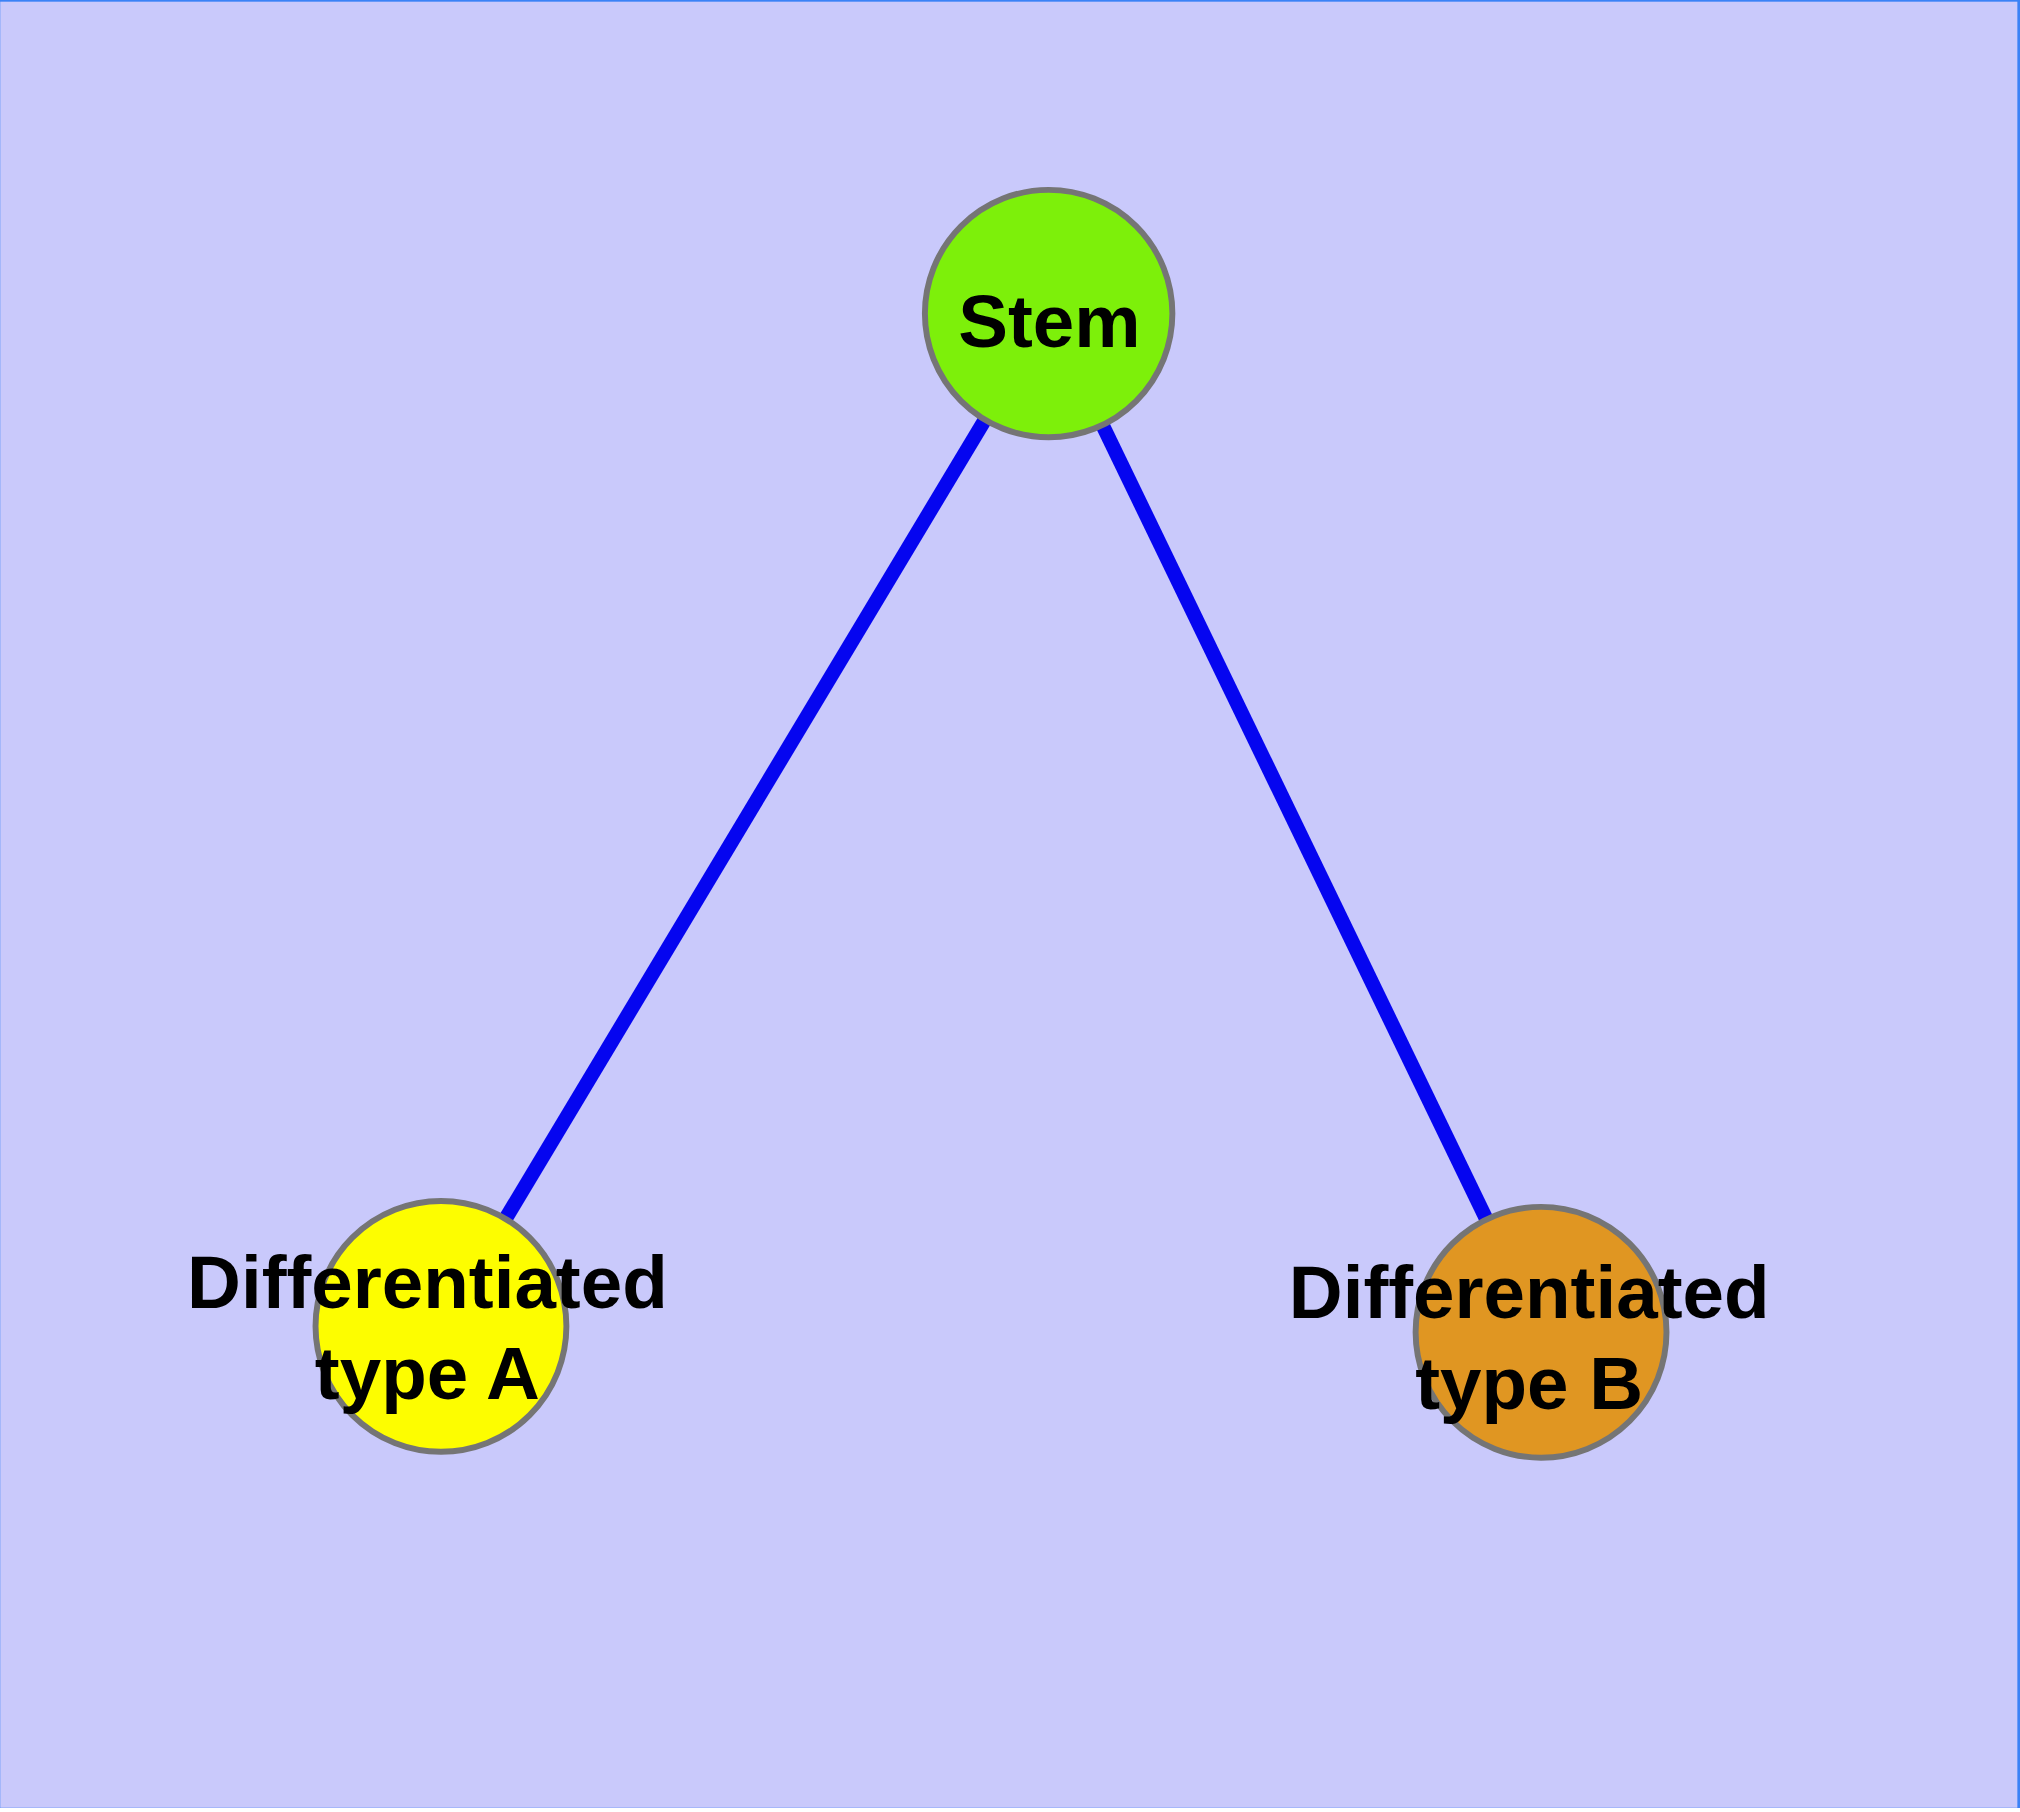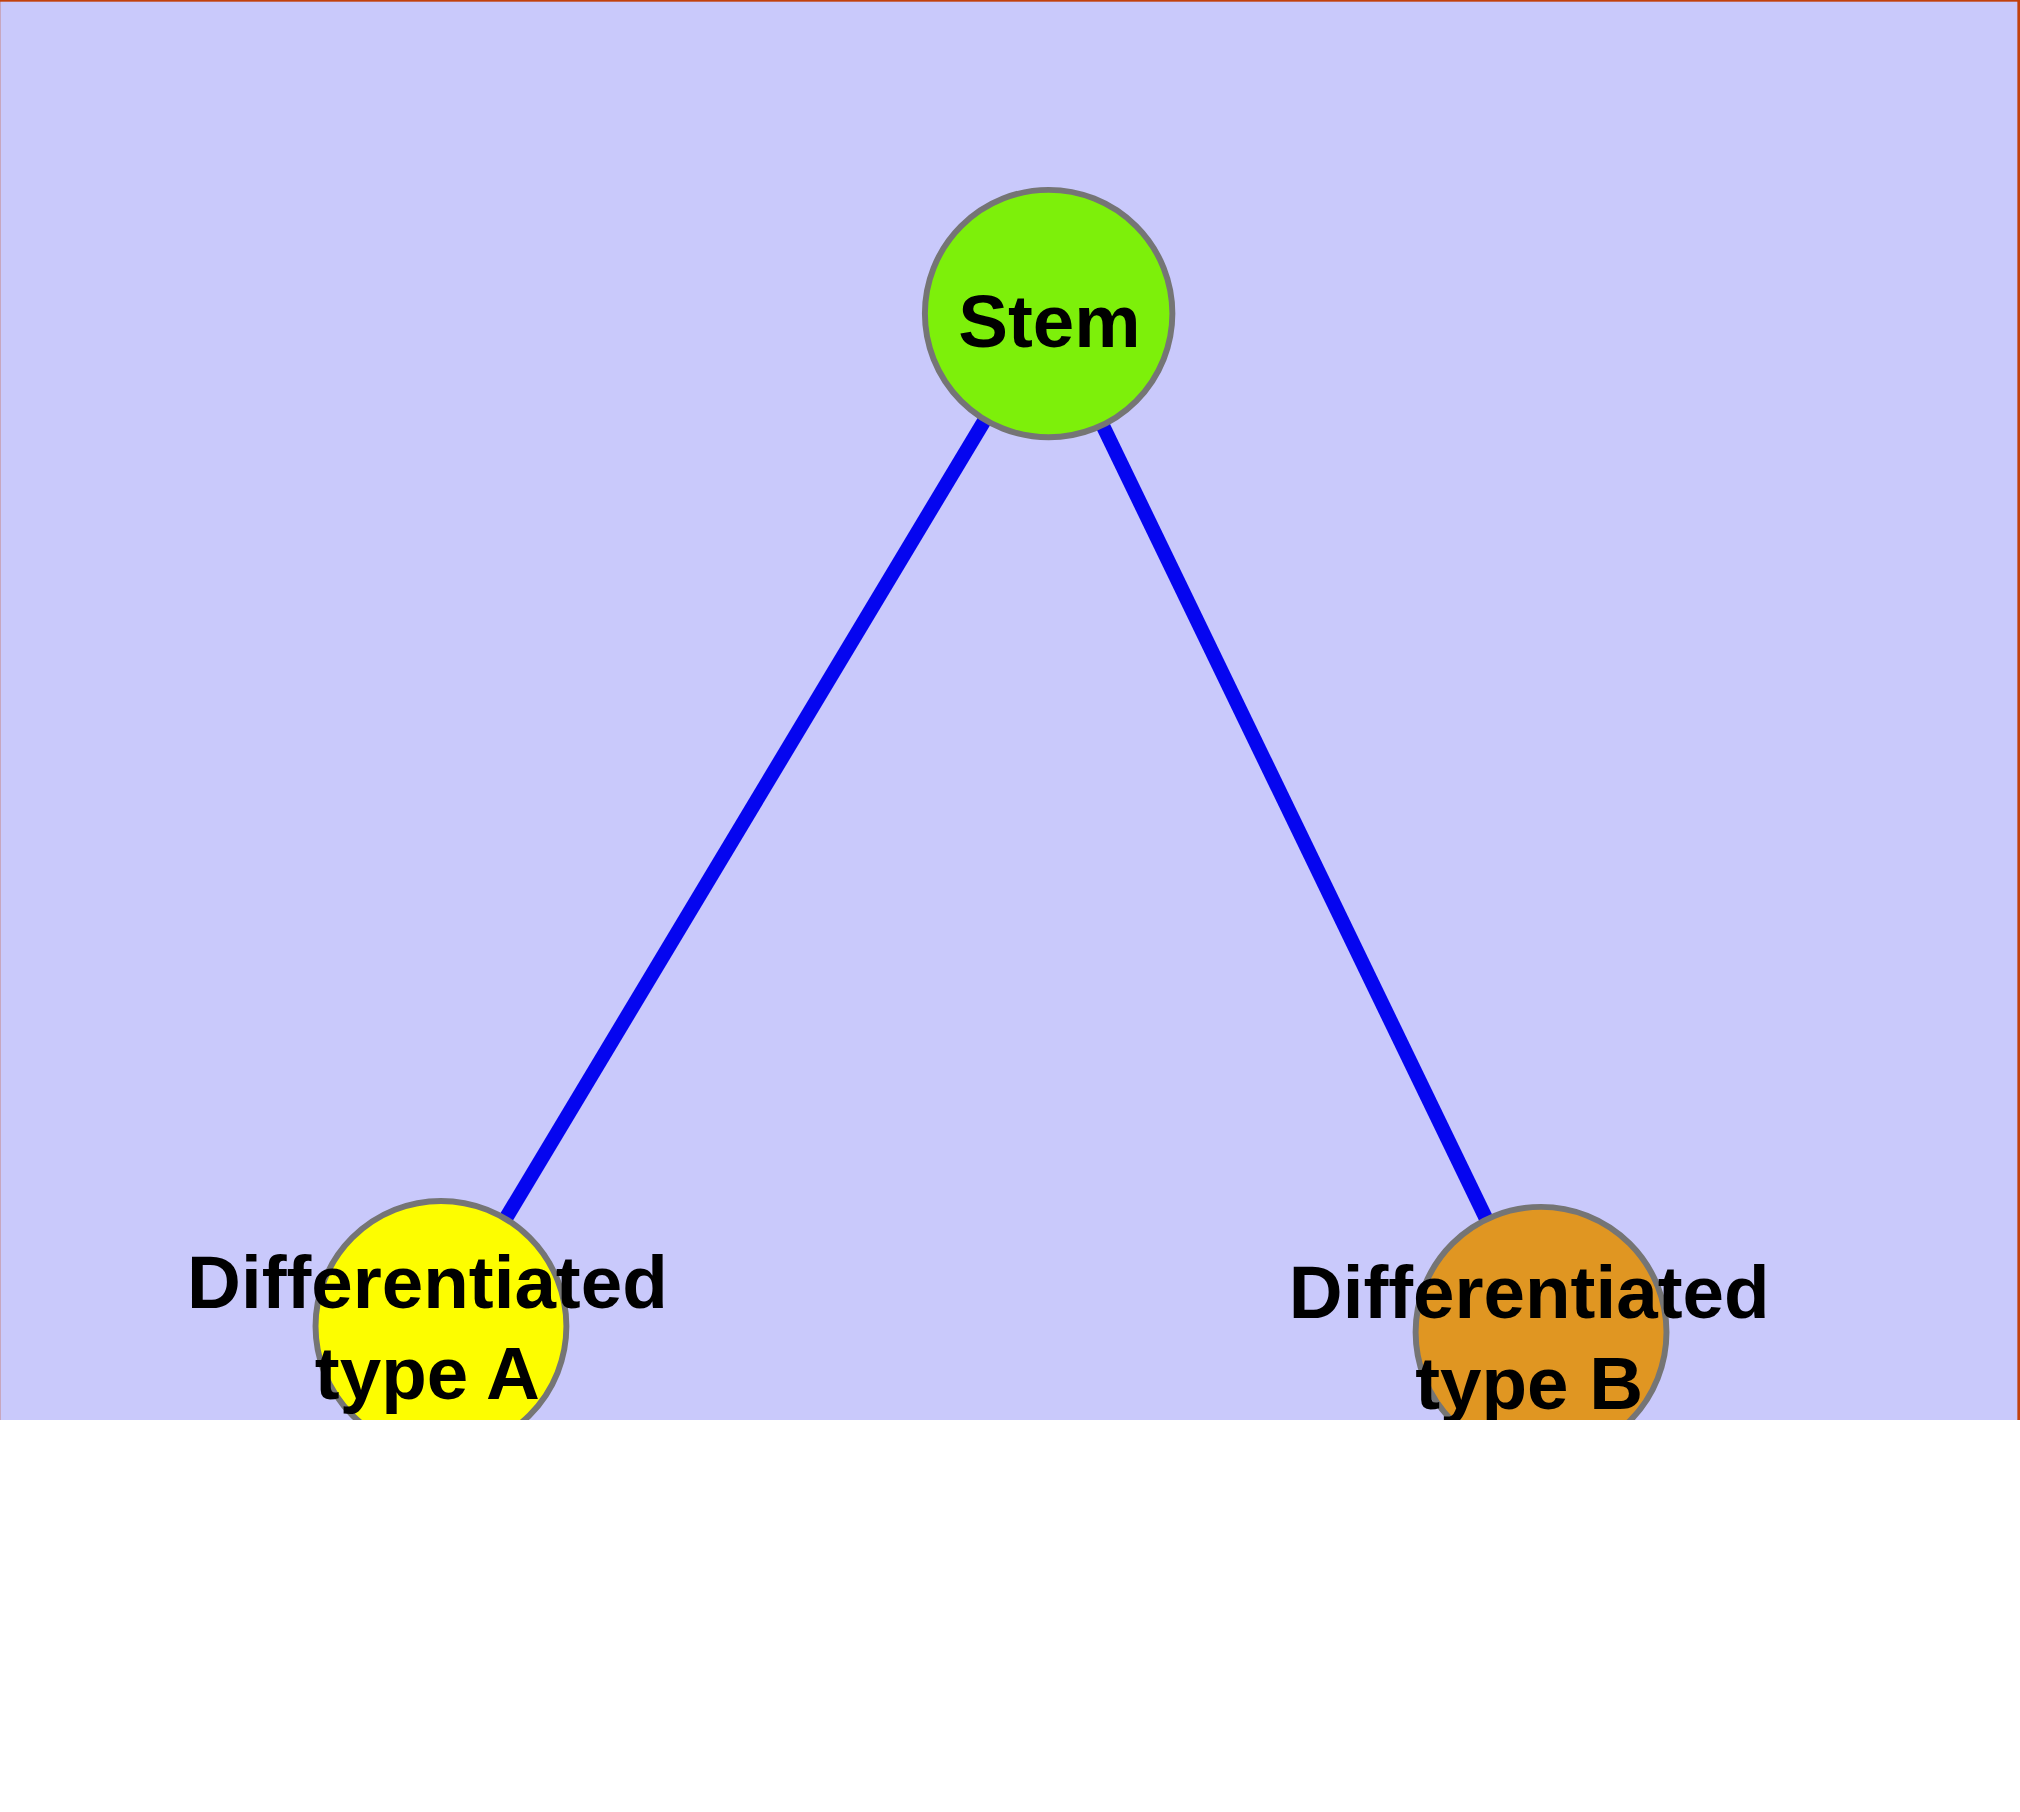--- a/index.html
+++ b/index.html
@@ -3,22 +3,22 @@
 <meta charset="utf-8">
 <style>
   html, body {
     margin: 0;
     padding: 0;
     background: #ffffff;
   }
   .page {
     position: relative;
     width: 2021px;
-    height: 1420px;
-    background: #c2410c;
+    height: 1808px;
+    background: #3b82f6;
     overflow: hidden;
   }
   .diagram-svg {
     position: absolute;
     top: 0;
     left: 0;
     width: 2021px;
     height: 1812px;
     display: block;
   }

